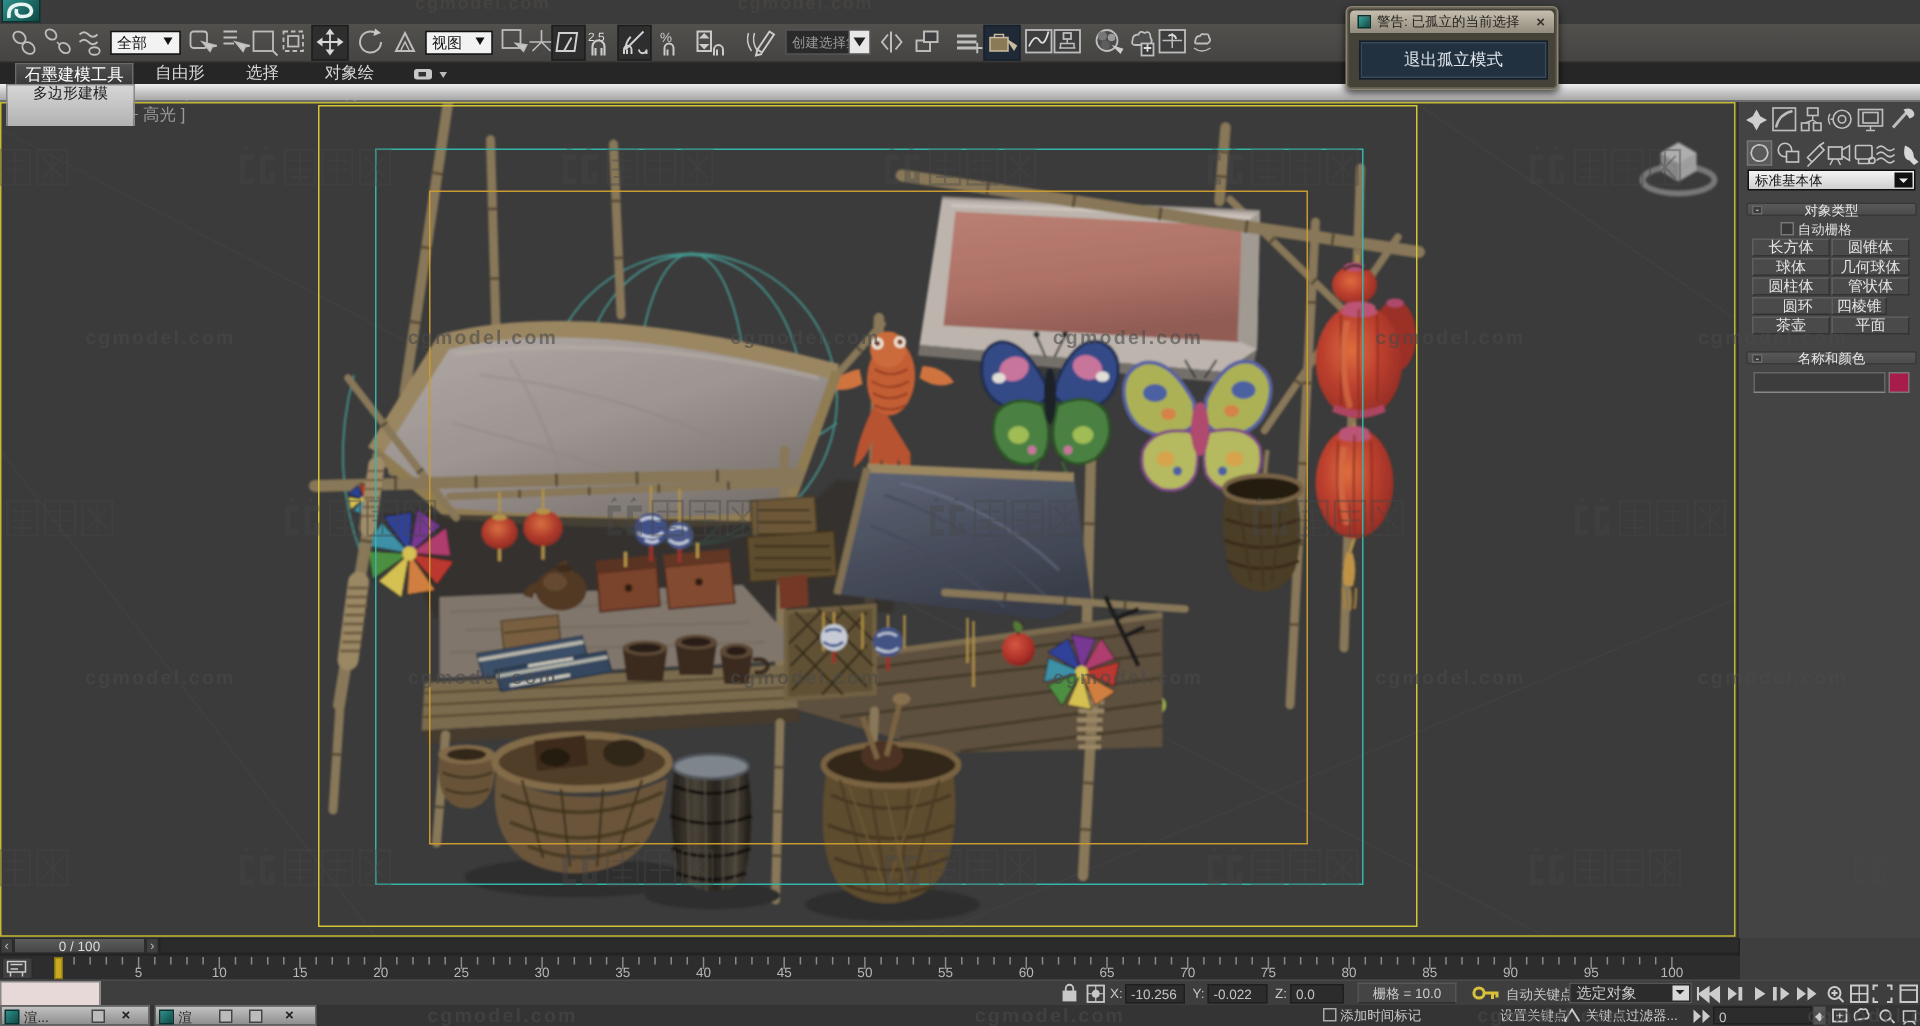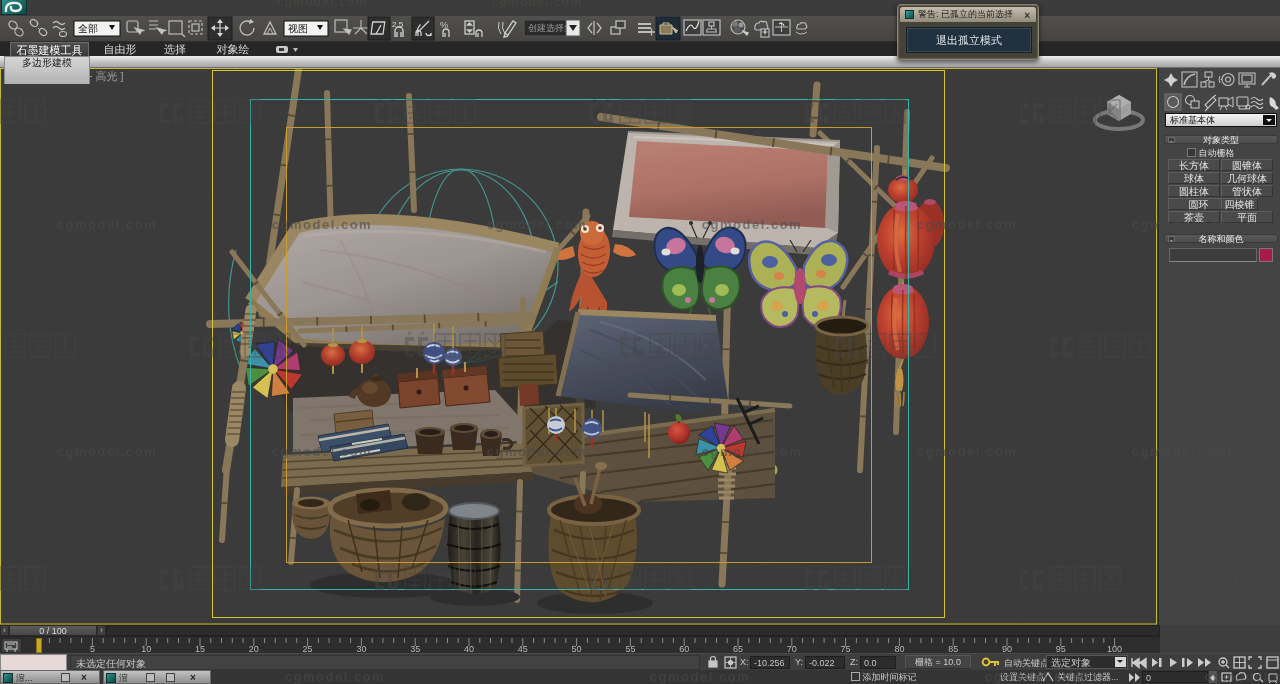--- a/index.html
+++ b/index.html
@@ -753,21 +753,20 @@
         <text x="875.4" y="14.5" font-size="9" fill="#b8b8b8" text-anchor="middle">80</text>
         <text x="929.2" y="14.5" font-size="9" fill="#b8b8b8" text-anchor="middle">85</text>
         <text x="983.0" y="14.5" font-size="9" fill="#b8b8b8" text-anchor="middle">90</text>
         <text x="1036.8" y="14.5" font-size="9" fill="#b8b8b8" text-anchor="middle">95</text>
         <text x="1090.6" y="14.5" font-size="9" fill="#b8b8b8" text-anchor="middle">100</text>
       </svg>
     <div style="position:absolute;left:36px;top:1px;width:6px;height:15px;background:#c8a820;border:1px solid #8a7510;"></div>
   </div>
   <div id="statusrow">
     <div style="position:absolute;left:0;top:0;width:67px;height:17px;background:#e8d9d9;border:1px solid #888;"></div>
-    <div style="position:absolute;left:70px;top:1px;width:630px;height:15px;background:#424242;border:1px solid #333;color:#c8c8c8;font-size:10px;line-height:15px;padding-left:5px;">未选定任何对象</div>
     <svg width="36" height="17" viewBox="0 0 36 17" style="position:absolute;left:706px;top:0;">
       <g stroke="#c8c8c8" fill="none" stroke-width="1.2">
         <rect x="3" y="7" width="8" height="6" fill="#c8c8c8"></rect>
           <path d="M4.5,7 v-2 a2.5,2.5 0 0 1 5,0 v2"></path>
         <rect x="19" y="3" width="11" height="11"></rect>
           <circle cx="24.5" cy="8.5" r="2" fill="#c8c8c8"></circle>
           <path d="M19,8.5 h11 M24.5,3 v11" stroke-width="0.8"></path>
       </g>
     </svg>
     <span class="lbl" style="left:740px;top:3px;">X:</span>
@@ -811,21 +810,21 @@
       <span style="position:absolute;left:60px;top:2px;width:9px;height:9px;border:1px solid #444;background:#bbb;"></span>
       <span style="position:absolute;left:80px;top:1px;font-size:10px;color:#222;font-weight:bold;">×</span>
     </div>
     <div style="position:absolute;left:103px;top:0;width:108px;height:14px;background:linear-gradient(#c2c2c2,#8e8e8e);border:1px solid #666;">
       <span style="position:absolute;left:2px;top:2px;width:10px;height:10px;background:linear-gradient(135deg,#2e8f8a,#0f4a46);border:1px solid #0a3330;"></span>
       <span style="position:absolute;left:15px;top:1px;font-size:9px;color:#222;">渲</span>
       <span style="position:absolute;left:42px;top:2px;width:9px;height:9px;border:1px solid #444;background:#bbb;"></span>
       <span style="position:absolute;left:62px;top:2px;width:9px;height:9px;border:1px solid #444;background:#bbb;"></span>
       <span style="position:absolute;left:86px;top:1px;font-size:10px;color:#222;font-weight:bold;">×</span>
     </div>
-    <span class="lbl" style="left:851px;top:1px;text-align:center;"><span style="display:inline-block;width:9px;height:9px;border:1px solid #aaa;vertical-align:-1px;"></span> 添加时间标记</span>
+    <span class="lbl" style="left:882px;top:1px;text-align:center;"><span style="display:inline-block;width:9px;height:9px;border:1px solid #aaa;vertical-align:-1px;"></span> 添加时间标记</span>
     <span class="lbl" style="left:1000px;top:1px;">设置关键点</span>
     <svg width="16" height="13" style="position:absolute;left:1040px;top:1px;">
         <path d="M3,10 L8,2 L13,10" stroke="#ccc" fill="none" stroke-width="1.3"></path>
       </svg>
     <span class="lbl" style="left:1057px;top:1px;">关键点过滤器...</span>
     <svg width="14" height="13" style="position:absolute;left:1127px;top:1px;">
         <path d="M2,2 l5,4.5 -5,4.5 z M8,2 l5,4.5 -5,4.5 z" fill="#ccc"></path>
       </svg>
     <span class="fld" style="left:1142px;top:1px;width:66px;height:12px;">0</span>
     <span style="position:absolute;left:1209px;top:1px;width:8px;height:12px;background:#555;">

